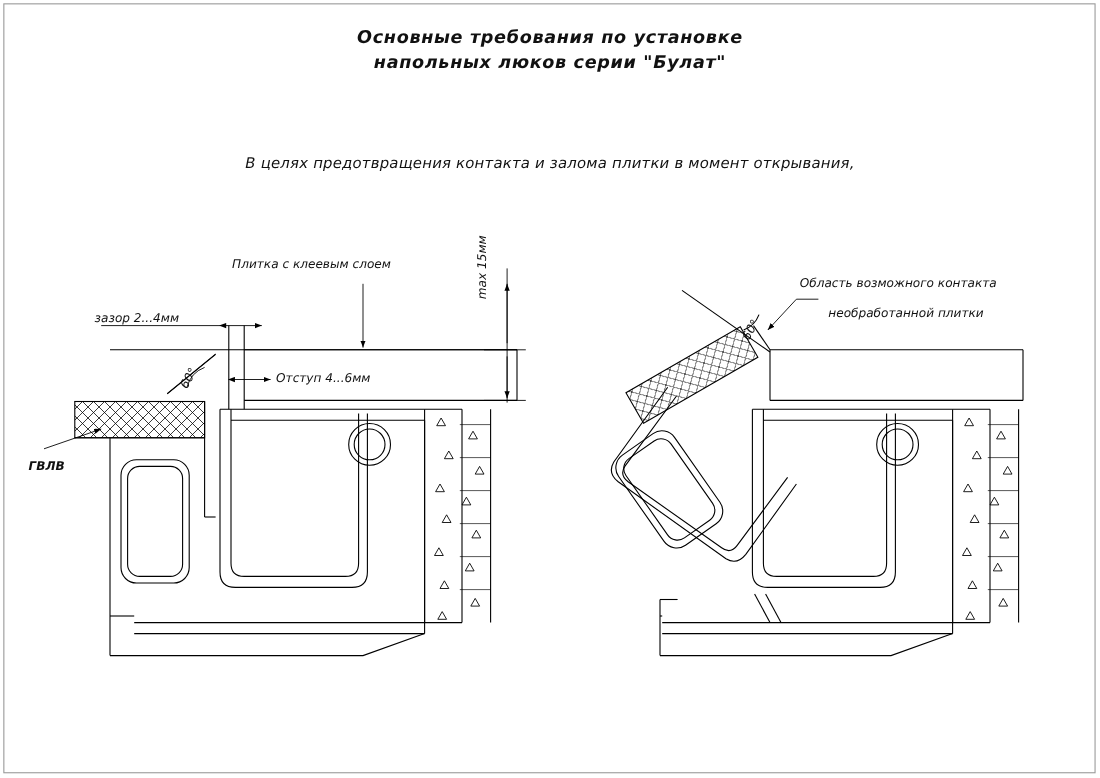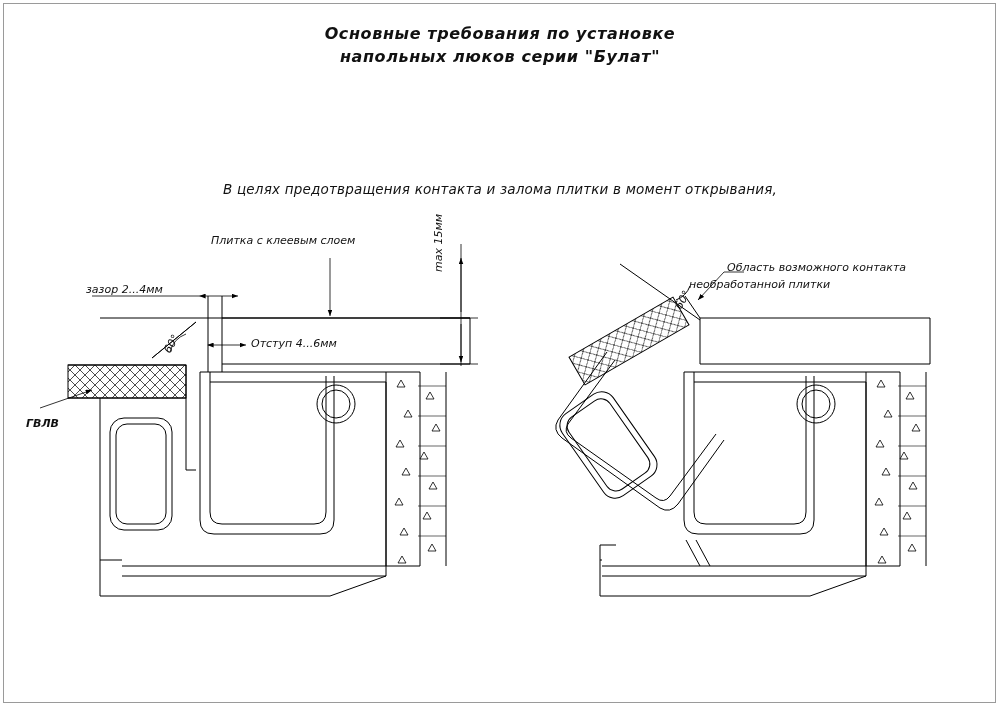--- a/index.html
+++ b/index.html
@@ -46,21 +46,20 @@
   .ttl2 { top: 47px; }
   .sub {
     position: absolute;
     width: 100%;
     text-align: center;
     font-family: "DejaVu Sans", sans-serif;
     font-style: italic;
     font-size: 13.5px;
     color: #111;
     letter-spacing: 0.2px;
-    margin-top: 40px;
   }
   .sub1 { top: 141px; }
   .sub2 { top: 164px; }
   .lbl {
     position: absolute;
     font-family: "DejaVu Sans", sans-serif;
     font-style: italic;
     font-size: 11px;
     color: #111;
     white-space: nowrap;
@@ -279,16 +278,16 @@
   </svg>
 
   <div class="lbl" style="left:196px; top:234px;margin-left:15px;">Плитка с клеевым слоем</div>
   <div class="lbl" style="left:86px; top:283px;">зазор 2...4мм</div>
   <div class="lbl" style="left:251px; top:337px;">Отступ 4...6мм</div>
   <div class="lbl rot90" style="left:432px; top:272px;">max 15мм</div>
   <div class="lbl rot60" style="left:161px; top:349px;">60°</div>
   <div class="lbl" style="left:26px; top:417px;font-weight:bold;">ГВЛВ</div>
 
   <div class="lbl rot60" style="left:672px; top:305px;">60°</div>
-  <div class="lbl" style="left:727px; top:261px;">Область возможного контакта</div>
-  <div class="lbl" style="left:689px; top:278px;">необработанной плитки</div>
+  <div class="lbl" style="left:727px; top:251px;">Область возможного контакта</div>
+  <div class="lbl" style="left:753px; top:278px;">необработанной плитки</div>
 
 </div>
 
 </body></html>

